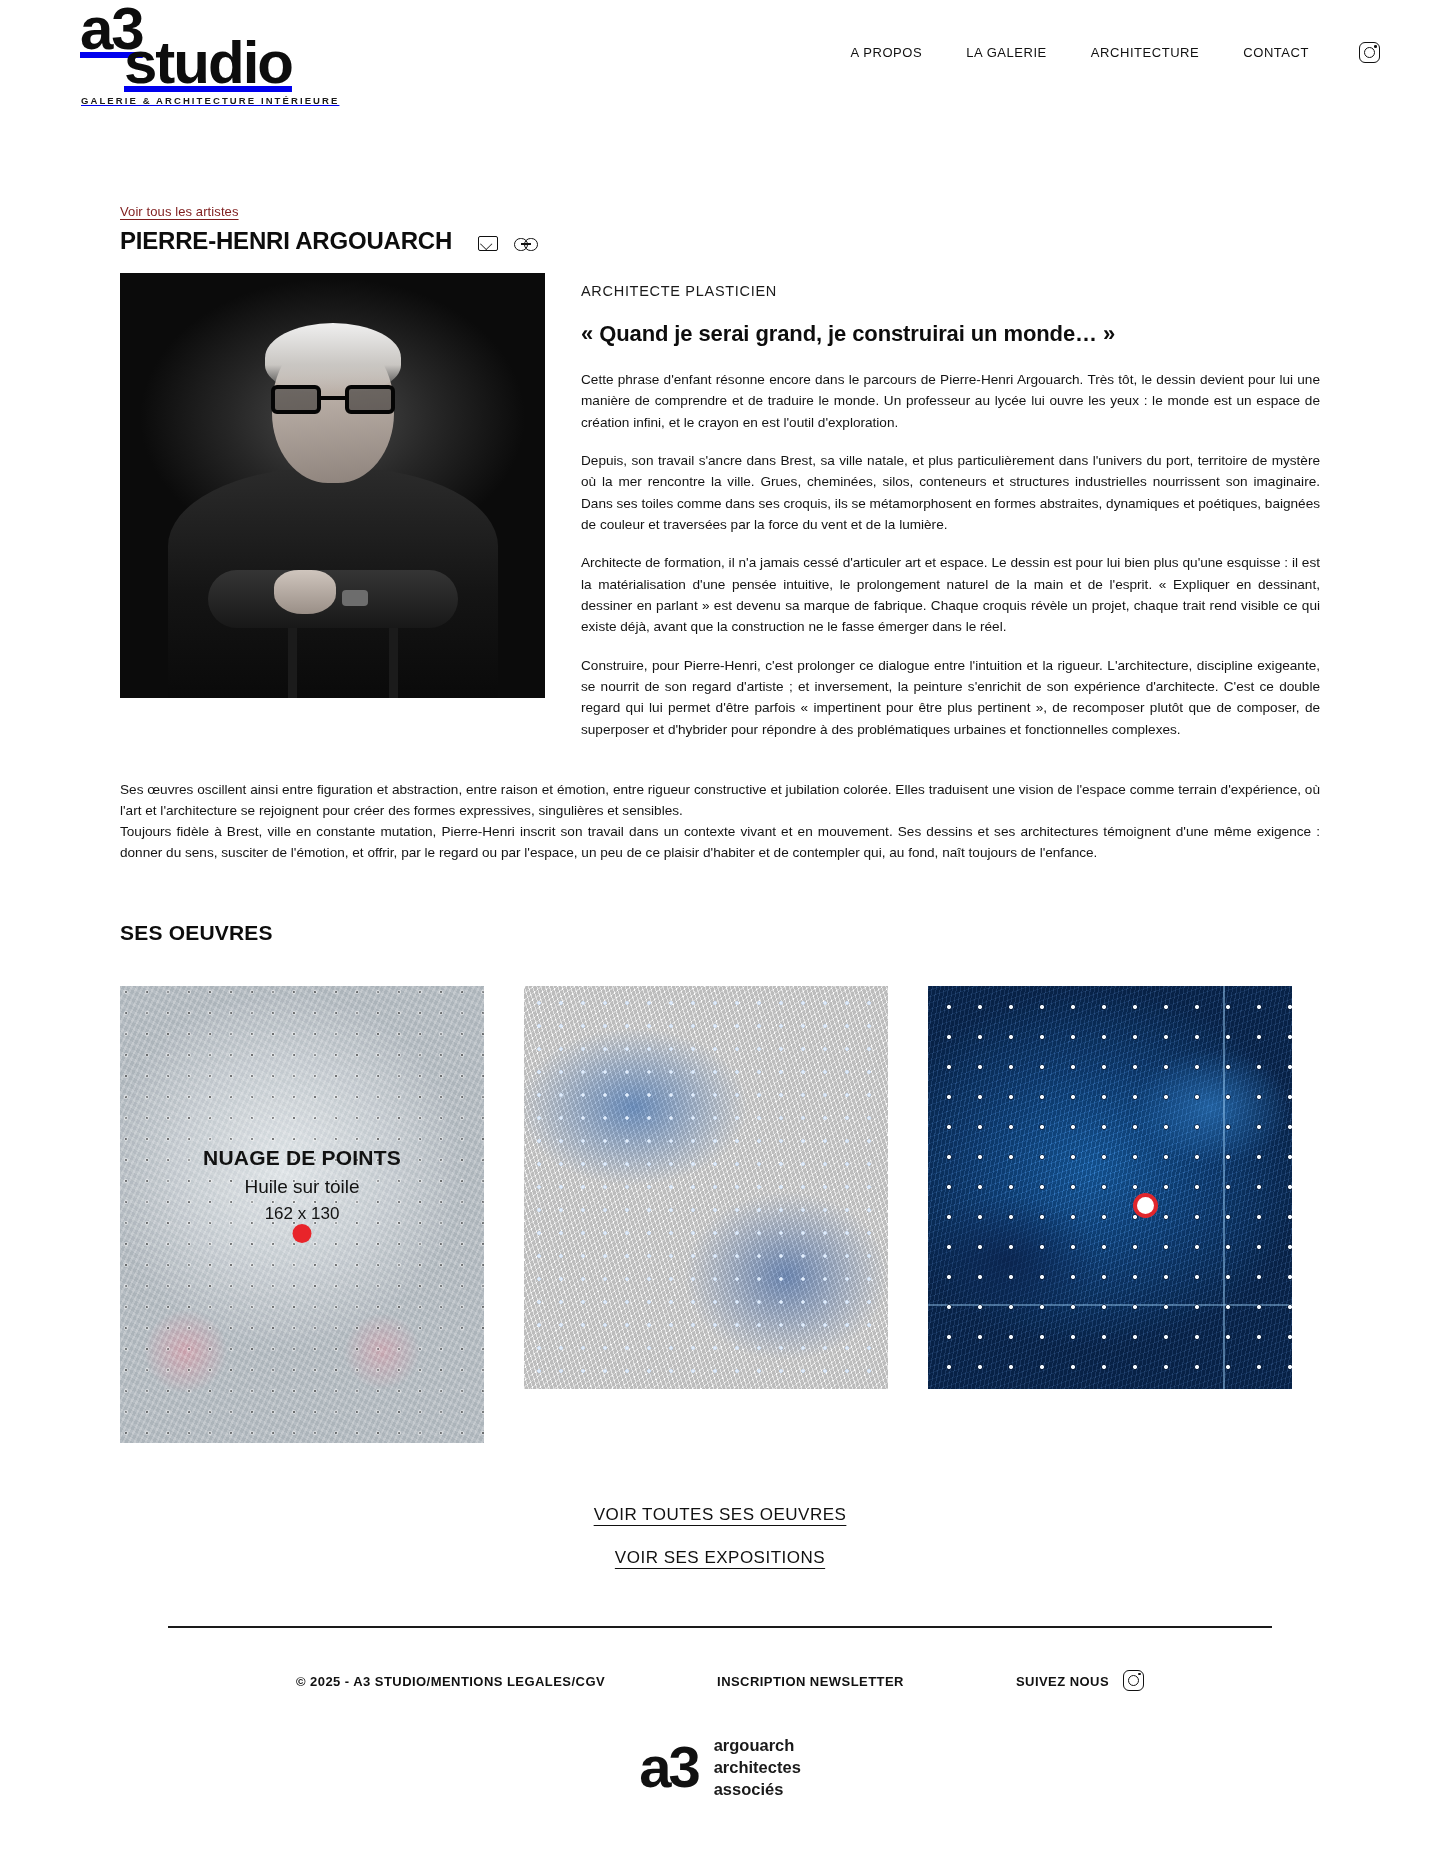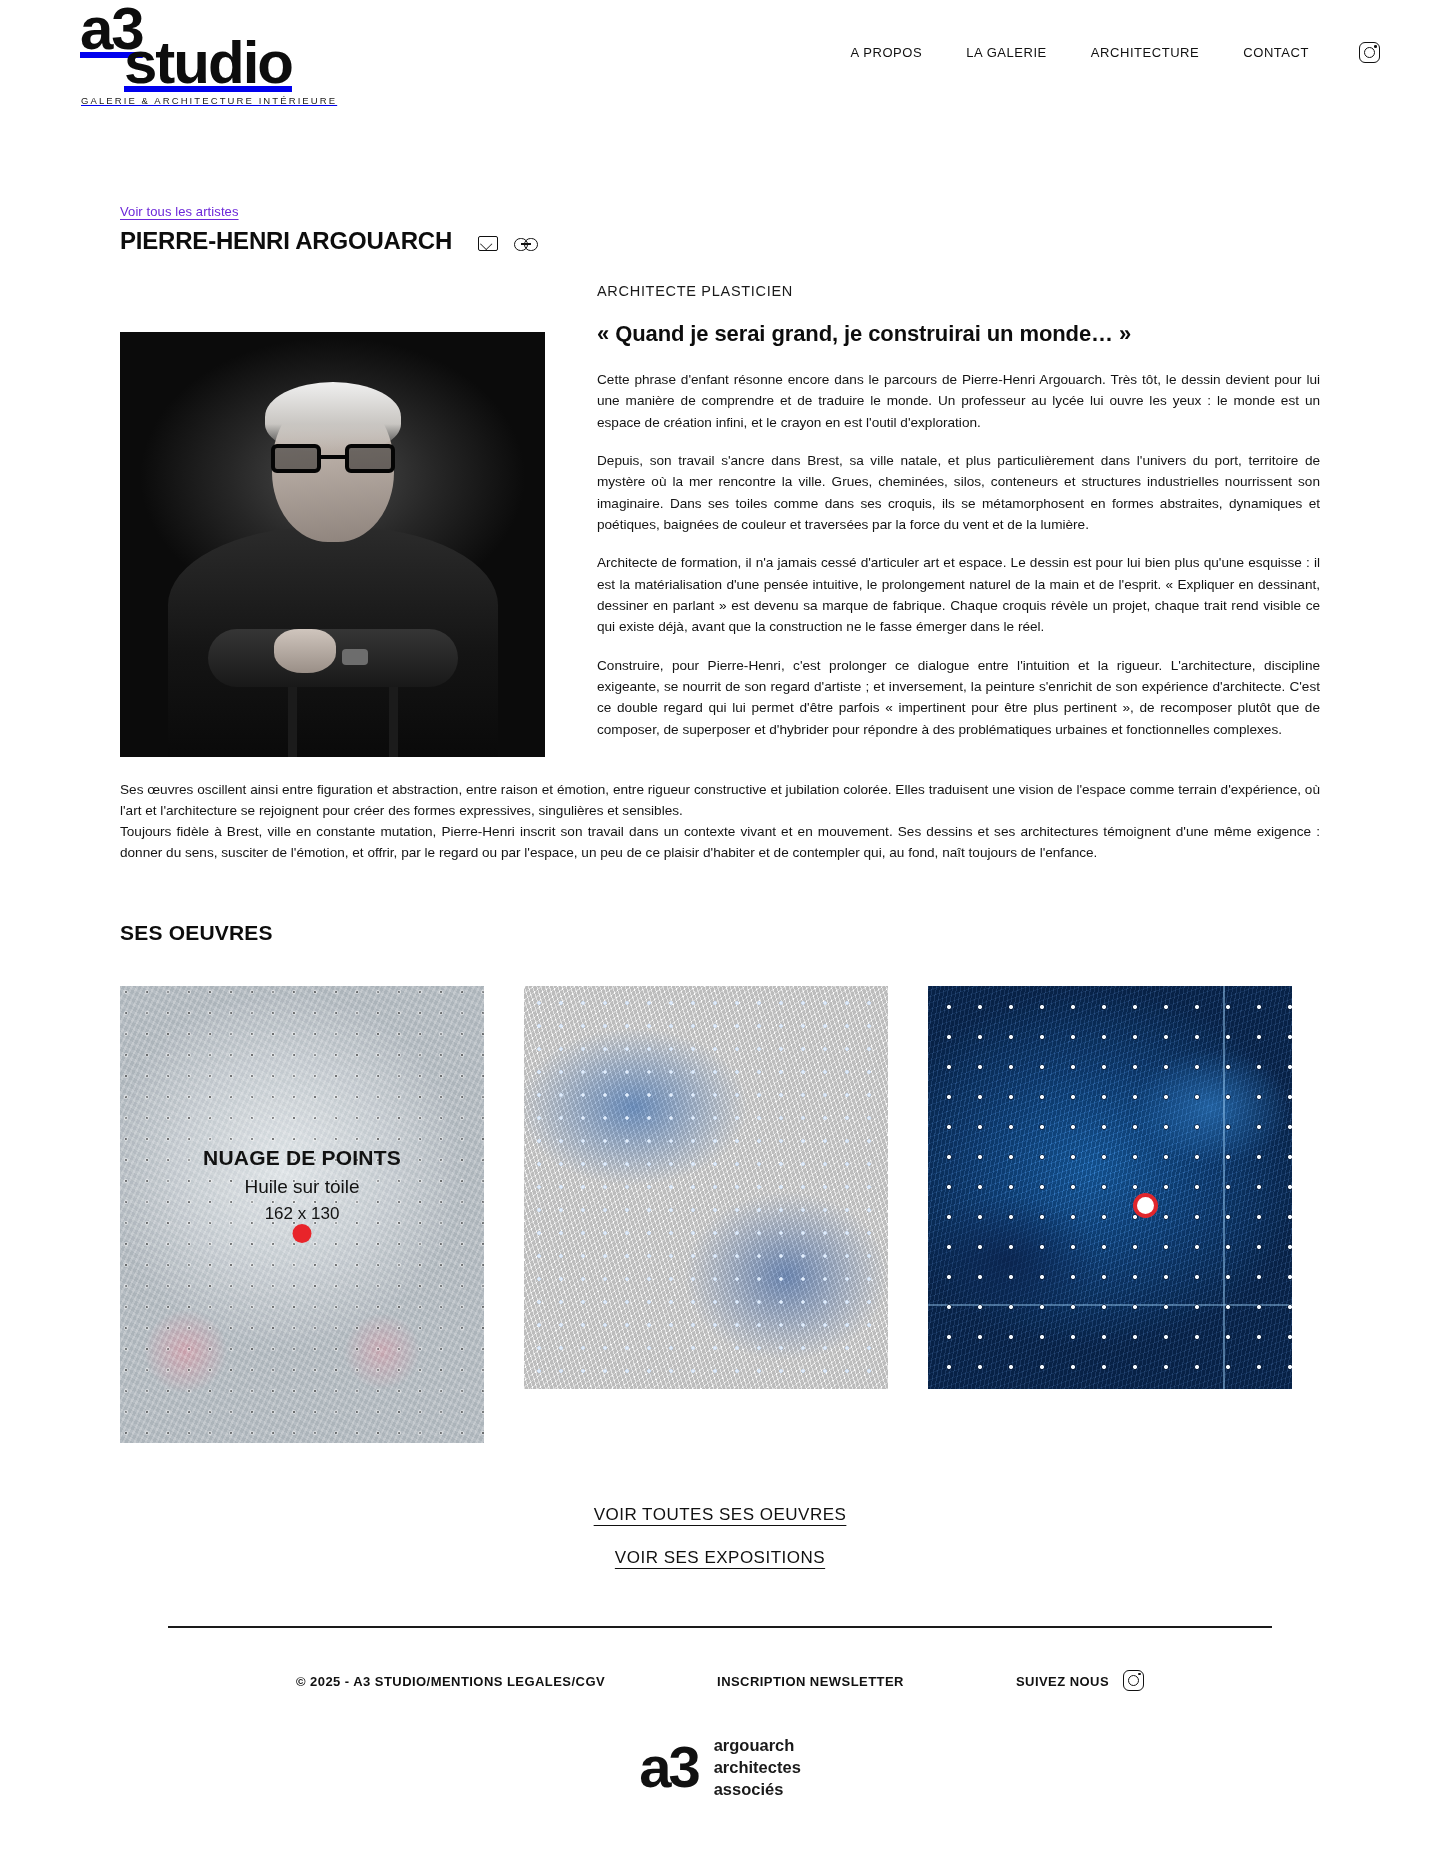--- a/index.html
+++ b/index.html
@@ -30,21 +30,21 @@
     color: #0d0d0d;
   }
   .brand-a3 { font-size: 60px; display: block; margin-left: 2px; }
   .brand-studio { font-size: 60px; display: block; margin-left: 46px; margin-top: -12px; }
   .brand-tag {
     font-size: 9.5px;
     letter-spacing: 2.1px;
     margin-top: 10px;
     margin-left: 3px;
     color: #1a1a1a;
-    font-weight: 400;
+    font-weight: 700;
     white-space: nowrap;
   }
 
   .main-nav {
     display: flex;
     align-items: center;
     gap: 44px;
     margin-left: auto;
     padding-top: 42px;
   }
@@ -80,21 +80,21 @@
     border-radius: 50%;
     right: 2.4px; top: 2.2px;
   }
 
   
   .wrap { width: 1440px; padding: 0 120px; }
 
   .back-link {
     display: inline-block;
     font-size: 13px;
-    color: #6d28d9;
+    color: #7f1d1d;
     text-decoration: underline;
     text-underline-offset: 3px;
     margin-top: 78px;
     letter-spacing: 0.1px;
   }
 
   .artist-head {
     display: flex;
     align-items: flex-end;
     gap: 26px;
@@ -139,21 +139,21 @@
   .icon-link .lk.l { left: 0; }
   .icon-link .lk.r { right: 0; }
   .icon-link .bar {
     position: absolute;
     left: 7px; top: 5.6px;
     width: 10px; height: 1.9px;
     background: #111;
   }
 
   
-  .bio { display: flex; gap: 52px; margin-top: 18px; align-items: flex-end; }
+  .bio { display: flex; gap: 36px; margin-top: 18px; align-items: flex-start; }
 
   .portrait {
     width: 425px;
     height: 425px;
     flex: 0 0 425px;
     background:
       radial-gradient(ellipse 58% 42% at 50% 34%, #4a4a4a 0%, #262626 42%, #0b0b0b 78%),
       #070707;
     position: relative;
     overflow: hidden;

